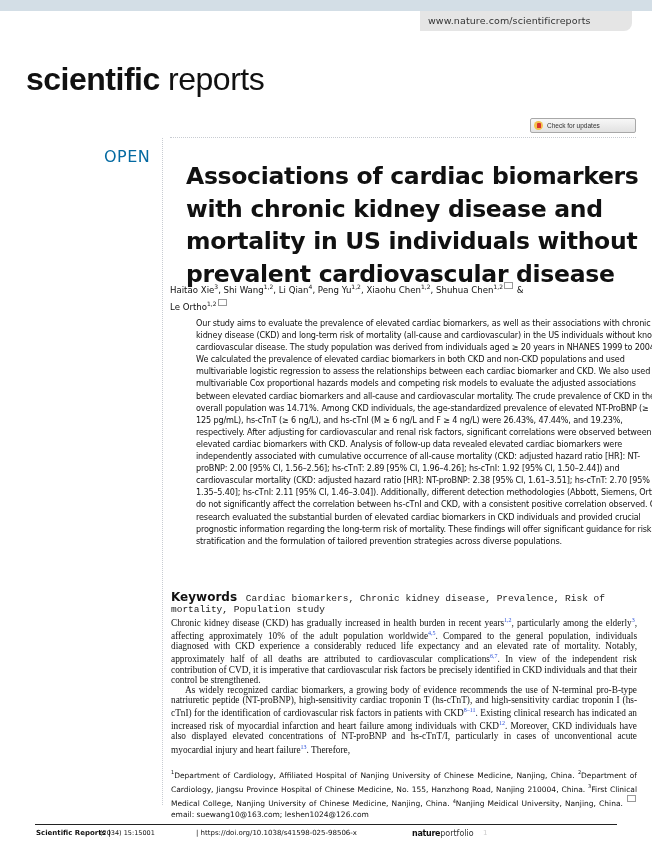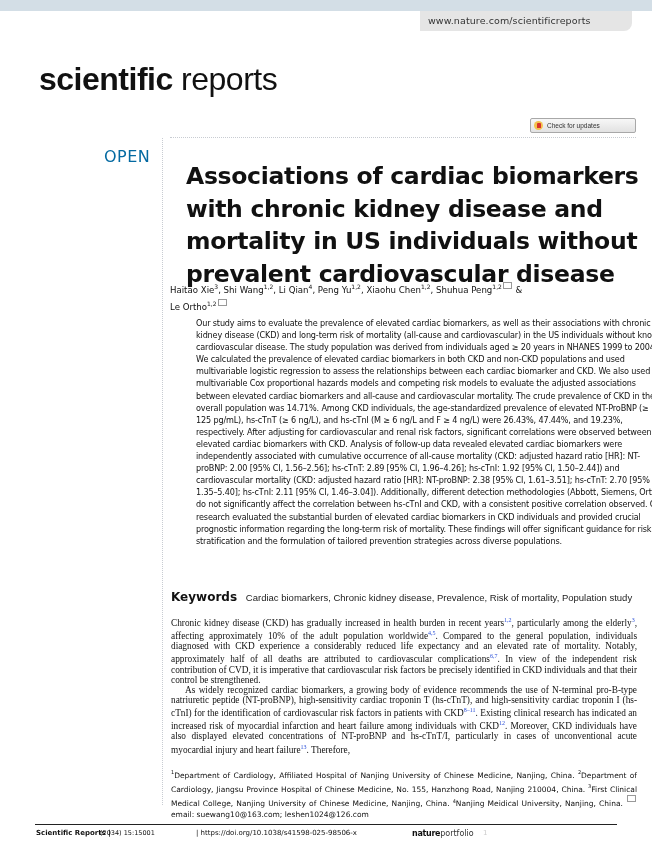--- a/index.html
+++ b/index.html
@@ -8,21 +8,21 @@
     background: #ffffff; color: #111;
     font-family: "DejaVu Sans", sans-serif;
   }
   .topband { position: absolute; left: 0; top: 0; width: 652px; height: 11px; background: #d3dee6; }
   .urltab {
     position: absolute; left: 420px; top: 11px; width: 212px; height: 20px;
     background: #e5e5e5; border-bottom-right-radius: 8px;
     font-size: 9.5px; color: #333; line-height: 19px; padding-left: 8px; box-sizing: border-box;
     font-family: "DejaVu Sans", sans-serif; letter-spacing: 0.1px;
   }
-  .brand { position: absolute; left: 39px; top: 61px; font-family: "Liberation Sans", sans-serif; font-size: 32px; letter-spacing: -0.5px; color: #111; }
+  .brand { position: absolute; left: 26px; top: 61px; font-family: "Liberation Sans", sans-serif; font-size: 32px; letter-spacing: -0.5px; color: #111; }
   .brand b { font-weight: 700; }
   .brand span.light { font-weight: 400; }
   .cfu {
     position: absolute; left: 530px; top: 118px; width: 106px; height: 15px;
     border: 1px solid #a8a8a8; border-radius: 2px; background: linear-gradient(#f7f7f7, #e2e2e2);
     font-family: "Liberation Sans", sans-serif; font-size: 6.5px; color: #333; box-sizing: border-box;
     display: flex; align-items: center; padding-left: 3px; cursor: pointer;
   }
   .cfu .ic { width: 9px; height: 9px; border-radius: 50%; background: #f3c24f; position: relative; margin-right: 4px; flex: none; }
   .cfu .ic::after { content: ""; position: absolute; left: 2.5px; top: 1.5px; width: 4px; height: 5px; background: #d8322b; border-radius: 1px 1px 0 0; }
@@ -35,21 +35,21 @@
   }
   .authors { position: absolute; left: 170px; top: 280px; width: 430px; font-size: 8.6px; line-height: 13px; color: #111; font-family: "DejaVu Sans", sans-serif; }
   .authors sup { font-size: 6px; }
   .mail { display: inline-block; width: 7px; height: 5px; border: 0.5px solid #999; vertical-align: 4px; margin: 0 1px; }
   .abstract {
     position: absolute; left: 171px; top: 317px; width: 470px;
     font-family: "DejaVu Sans", sans-serif; font-size: 8.1px; line-height: 12.1px; color: #111; letter-spacing: -0.15px; margin-left: 25px;
   }
   .kw { position: absolute; left: 171px; top: 590px; width: 470px; font-size: 8.8px; }
   .kw .lab { font-family: "DejaVu Sans", sans-serif; font-weight: 700; font-size: 12px; margin-right: 6px; }
-  .kw .val { font-family: Liberation Sans, sans-serif; font-size: 9.5px; color: #222; }
+  .kw .val { font-family: Liberation Mono, monospace; font-size: 9.5px; color: #222; }
   .body {
     position: absolute; left: 171px; top: 615px; width: 466px;
     font-family: "Liberation Serif", serif; font-size: 9.3px; line-height: 10.1px; color: #111; text-align: justify;
   }
   .body p { margin: 0; }
   .body p + p { text-indent: 14px; }
   .body sup { font-size: 6px; color: #2a4fd8; }
   .affil {
     position: absolute; left: 171px; top: 767px; width: 466px;
     font-family: "DejaVu Sans", sans-serif; font-size: 7.5px; line-height: 10.7px; color: #111; text-align: justify;
@@ -77,21 +77,21 @@
   <span class="ic"></span>
   <span>Check for updates</span>
 </div>
 
 <div class="hdots"></div>
 <div class="vdots"></div>
 
 <div class="open">OPEN</div>
 <h1 class="title" style="margin:16px">Associations of cardiac biomarkers with chronic kidney disease and mortality in US individuals without prevalent cardiovascular disease</h1>
 
-<div class="authors" id="authors"><span>Haitao Xie</span><sup>3</sup>, <span>Shi Wang</span><sup>1,2</sup>, <span>Li Qian</span><sup>4</sup>, <span>Peng Yu</span><sup>1,2</sup>, <span>Xiaohu Chen</span><sup>1,2</sup>, <span>Shuhua Peng</span><sup>1,2</sup><span class="mail"></span> &amp; <br><span>Le Ortho</span><sup>1,2</sup><span class="mail"></span></div>
+<div class="authors" id="authors"><span>Haitao Xie</span><sup>3</sup>, <span>Shi Wang</span><sup>1,2</sup>, <span>Li Qian</span><sup>4</sup>, <span>Peng Yu</span><sup>1,2</sup>, <span>Xiaohu Chen</span><sup>1,2</sup>, <span>Shuhua Chen</span><sup>1,2</sup><span class="mail"></span> &amp; <br><span>Le Ortho</span><sup>1,2</sup><span class="mail"></span></div>
 
 <div class="abstract">Our study aims to evaluate the prevalence of elevated cardiac biomarkers, as well as their associations with chronic kidney disease (CKD) and long-term risk of mortality (all-cause and cardiovascular) in the US individuals without known cardiovascular disease. The study population was derived from individuals aged ≥ 20 years in NHANES 1999 to 2004. We calculated the prevalence of elevated cardiac biomarkers in both CKD and non-CKD populations and used multivariable logistic regression to assess the relationships between each cardiac biomarker and CKD. We also used multivariable Cox proportional hazards models and competing risk models to evaluate the adjusted associations between elevated cardiac biomarkers and all-cause and cardiovascular mortality. The crude prevalence of CKD in the overall population was 14.71%. Among CKD individuals, the age-standardized prevalence of elevated NT-ProBNP (≥ 125 pg/mL), hs-cTnT (≥ 6 ng/L), and hs-cTnI (M ≥ 6 ng/L and F ≥ 4 ng/L) were 26.43%, 47.44%, and 19.23%, respectively. After adjusting for cardiovascular and renal risk factors, significant correlations were observed between elevated cardiac biomarkers with CKD. Analysis of follow-up data revealed elevated cardiac biomarkers were independently associated with cumulative occurrence of all-cause mortality (CKD: adjusted hazard ratio [HR]: NT-proBNP: 2.00 [95% CI, 1.56–2.56]; hs-cTnT: 2.89 [95% CI, 1.96–4.26]; hs-cTnI: 1.92 [95% CI, 1.50–2.44]) and cardiovascular mortality (CKD: adjusted hazard ratio [HR]: NT-proBNP: 2.38 [95% CI, 1.61–3.51]; hs-cTnT: 2.70 [95% CI, 1.35–5.40]; hs-cTnI: 2.11 [95% CI, 1.46–3.04]). Additionally, different detection methodologies (Abbott, Siemens, Ortho) do not significantly affect the correlation between hs-cTnI and CKD, with a consistent positive correlation observed. Our research evaluated the substantial burden of elevated cardiac biomarkers in CKD individuals and provided crucial prognostic information regarding the long-term risk of mortality. These findings will offer significant guidance for risk stratification and the formulation of tailored prevention strategies across diverse populations.</div>
 
 <div class="kw">
   <span class="lab">Keywords</span>
   <span class="val">Cardiac biomarkers, Chronic kidney disease, Prevalence, Risk of mortality, Population study</span>
 </div>
 
 <div class="body">
   <p id="p1">Chronic kidney disease (CKD) has gradually increased in health burden in recent years<sup>1,2</sup>, particularly among the elderly<sup>3</sup>, affecting approximately 10% of the adult population worldwide<sup>4,5</sup>. Compared to the general population, individuals diagnosed with CKD experience a considerably reduced life expectancy and an elevated rate of mortality. Notably, approximately half of all deaths are attributed to cardiovascular complications<sup>6,7</sup>. In view of the independent risk contribution of CVD, it is imperative that cardiovascular risk factors be precisely identified in CKD individuals and that their control be strengthened.</p>

